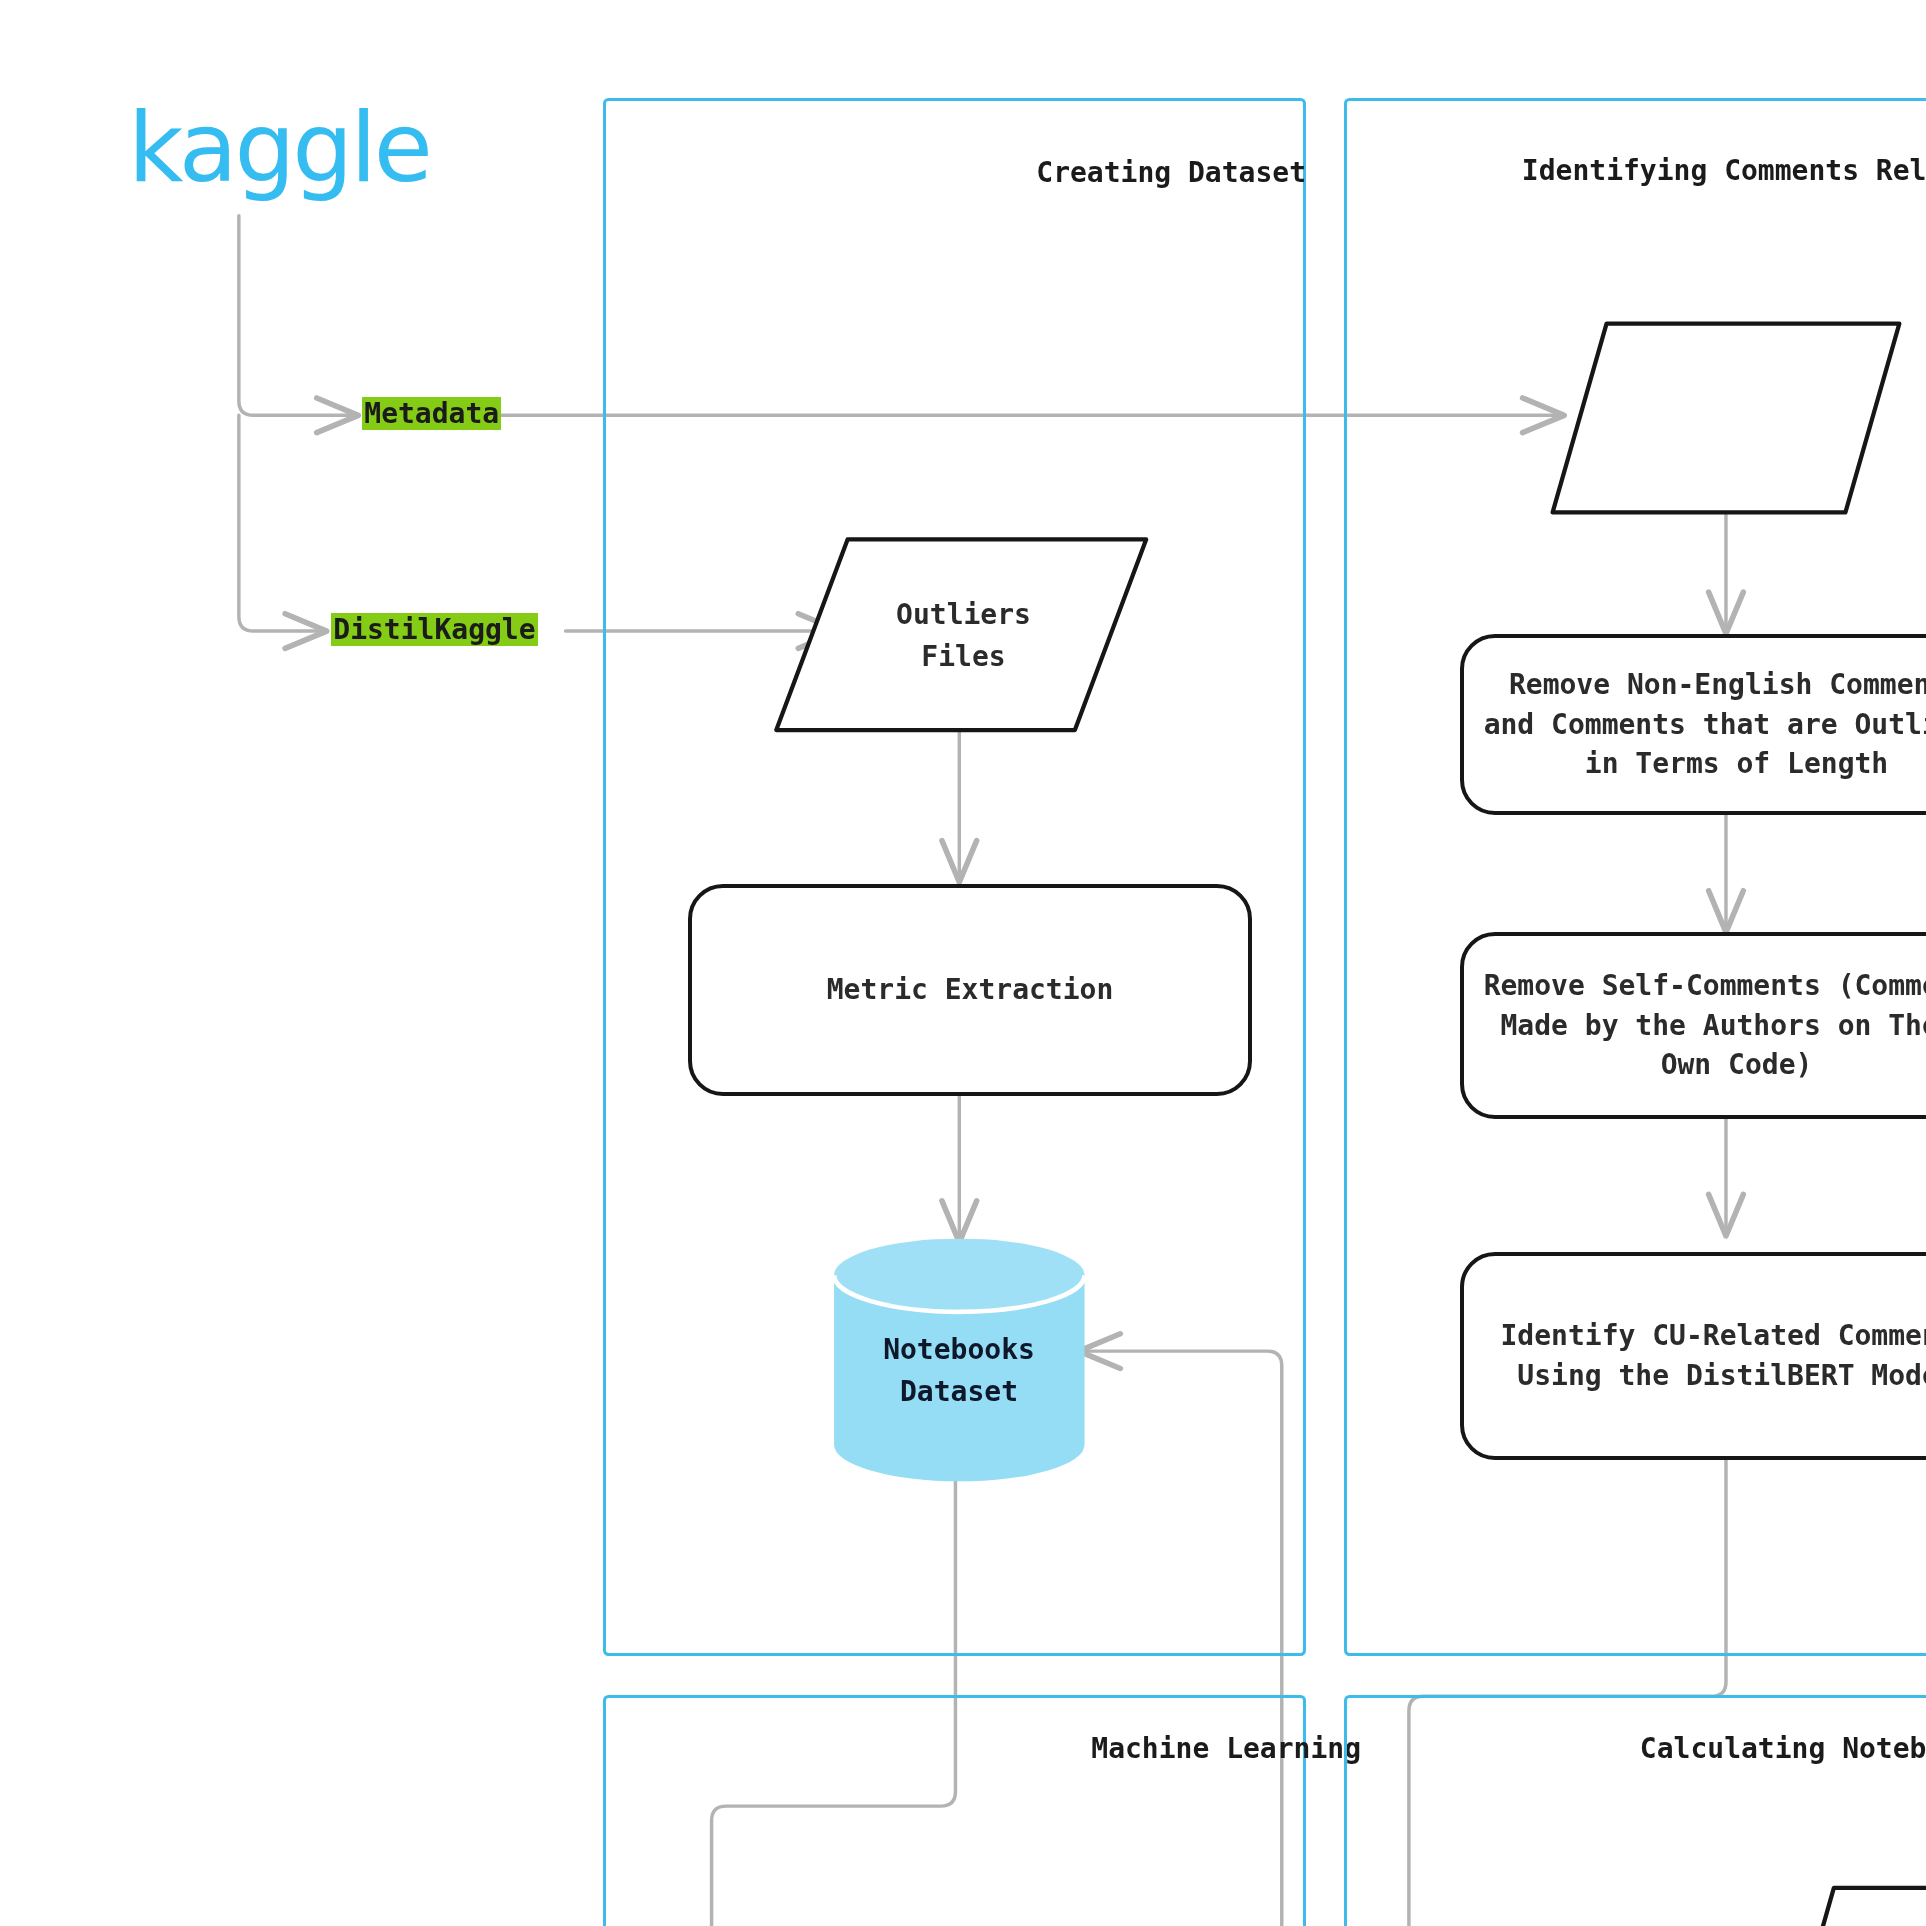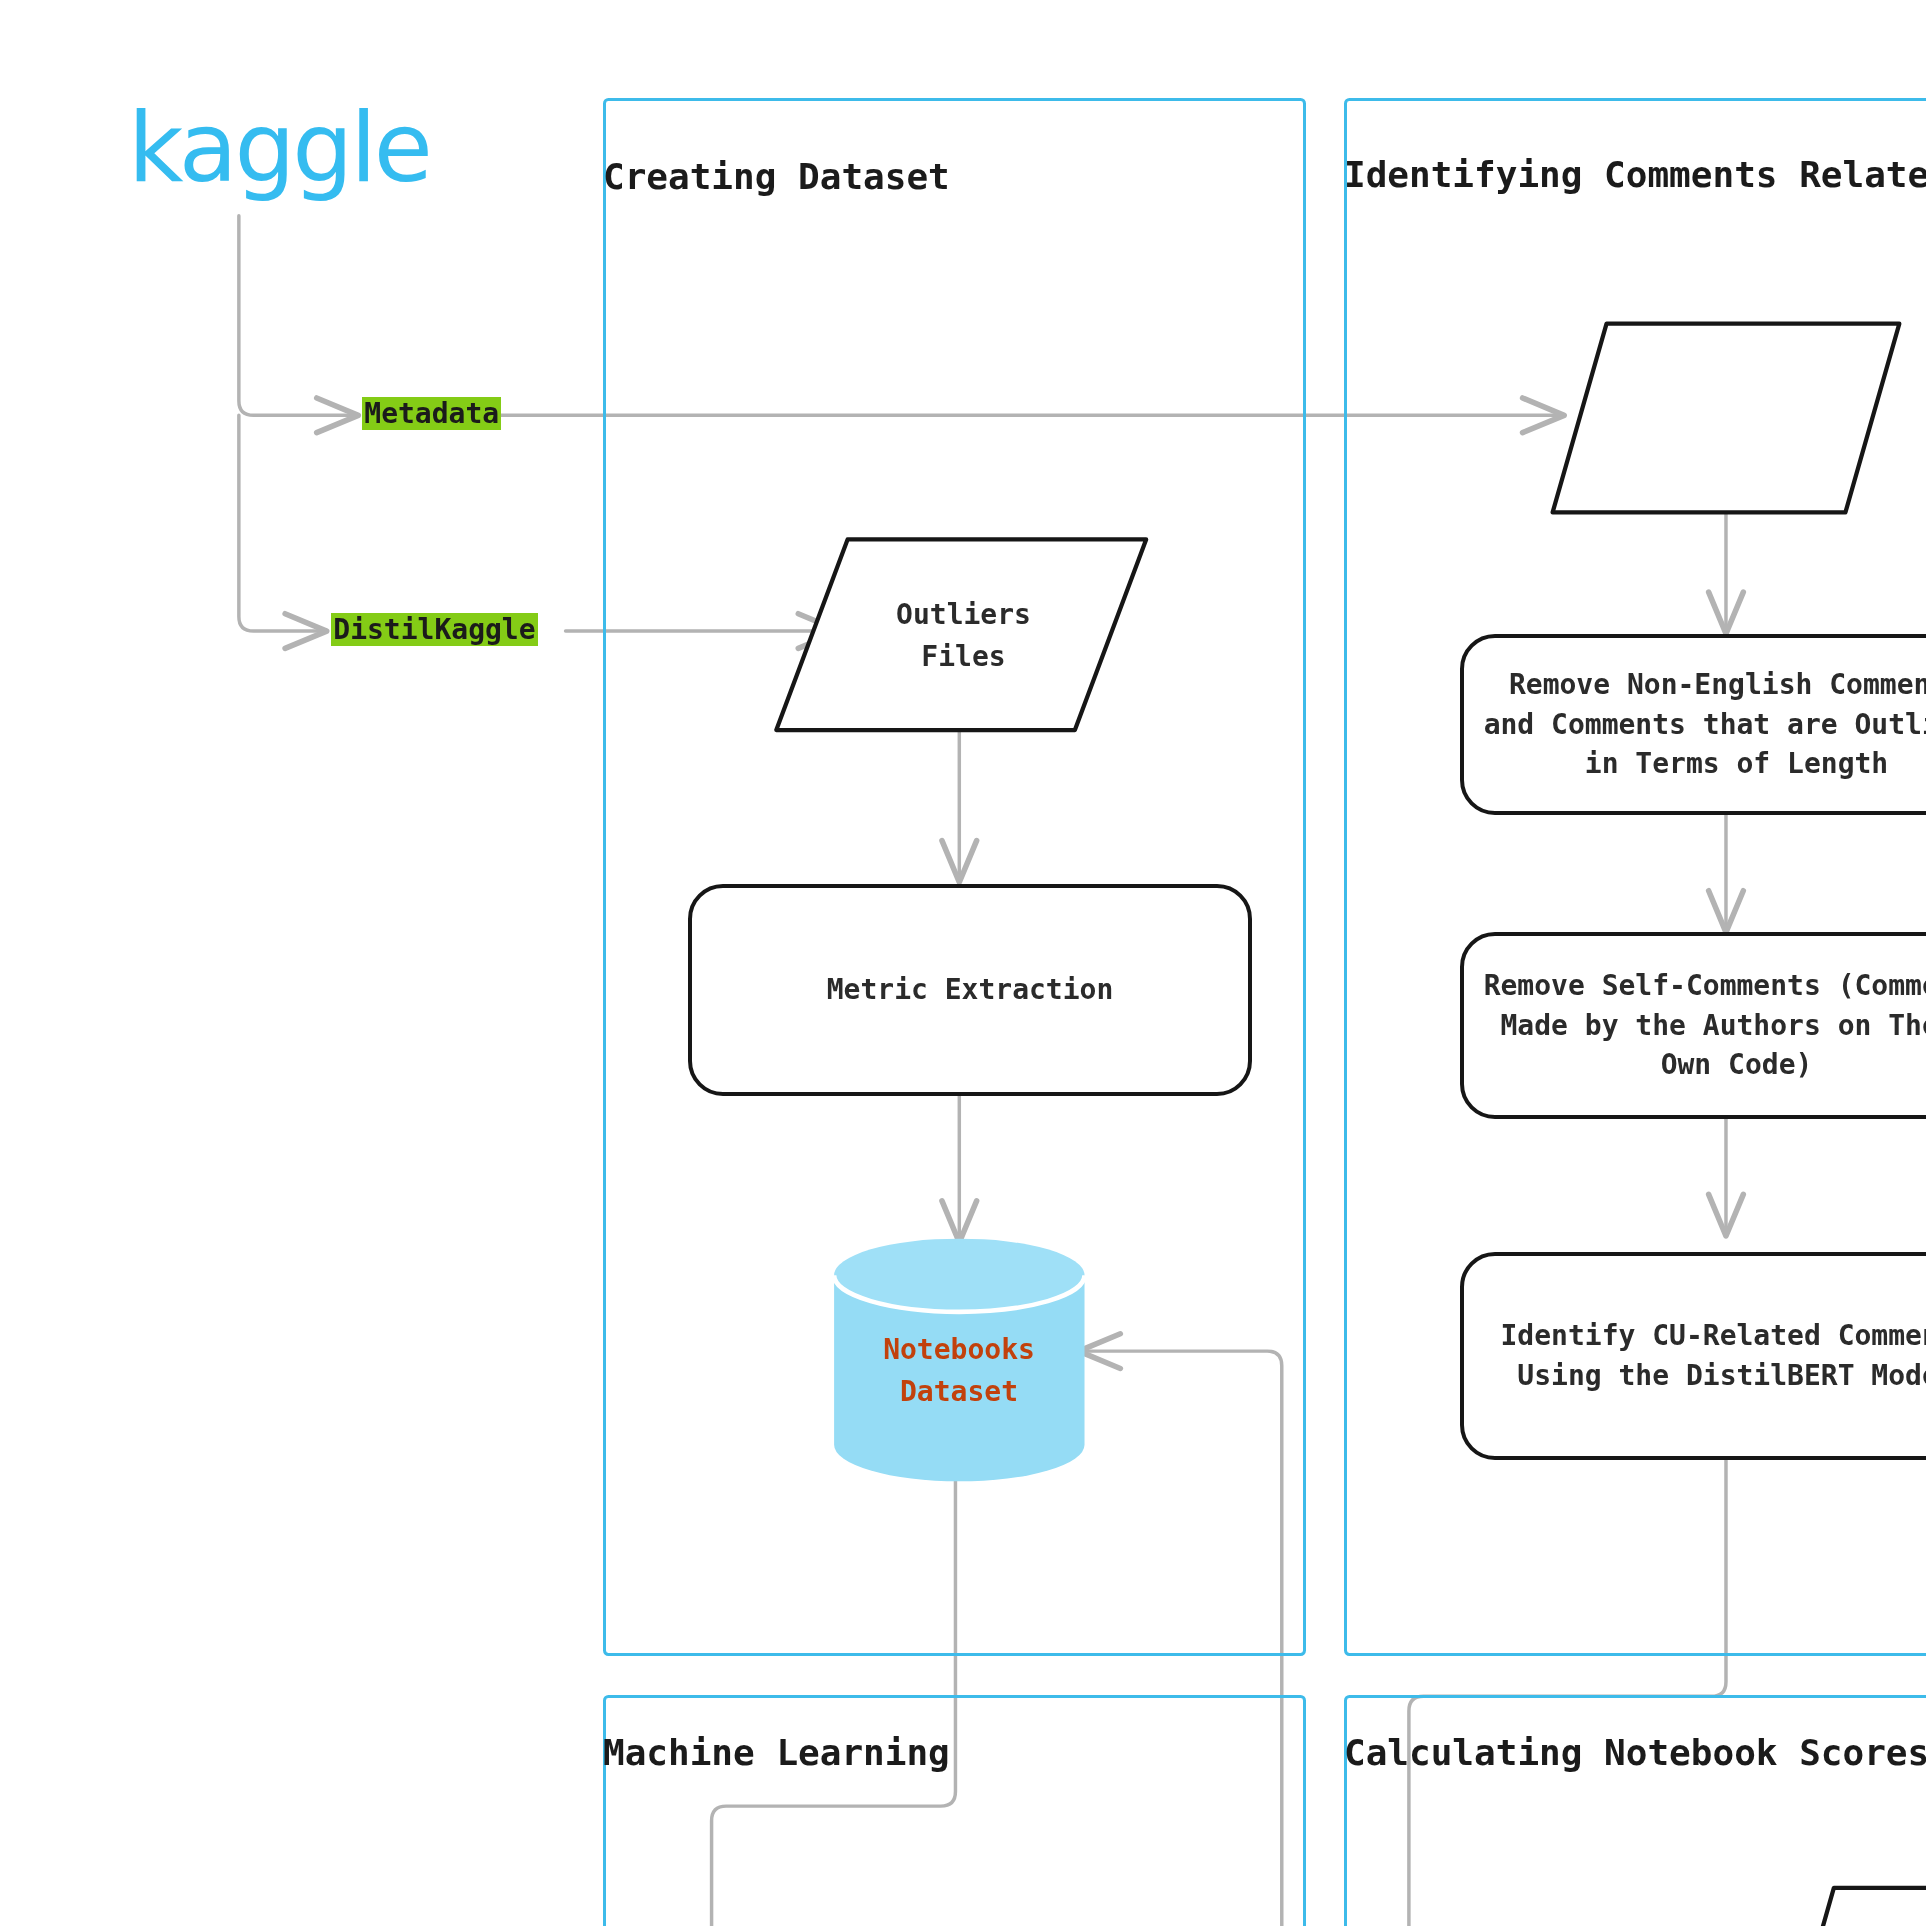--- a/index.html
+++ b/index.html
@@ -27,24 +27,24 @@
   }
   .panel {
     position: absolute;
     border: 3.5px solid #3dbbea;
     border-radius: 5.4px;
     box-sizing: border-box;
     background: transparent;
   }
   .panel-title {
     position: absolute;
-    text-align: left;
-    font-family: "DejaVu Sans Mono", monospace;
-    font-weight: bold;
-    font-size: 36px;
+    text-align: right;
+    font-family: "DejaVu Sans Mono", monospace;
+    font-weight: bold;
+    font-size: 28px;
     color: #1b1b1b;
     letter-spacing: 0px;
     white-space: nowrap;
   }
   .proc-box {
     position: absolute;
     border: 4.2px solid #161616;
     border-radius: 35px;
     box-sizing: border-box;
     background: #ffffff;
@@ -91,21 +91,21 @@
     letter-spacing: -3.1px;
     line-height: 1;
   }
   .db-label {
     position: absolute;
     text-align: center;
     font-family: "DejaVu Sans Mono", monospace;
     font-weight: bold;
     font-size: 28px;
     line-height: 1.5;
-    color: #c2410c;
+    color: #0f172a;
     white-space: nowrap;
   }
 </style>
 </head>
 <body>
 
 <div id="root">
 
   <svg class="layer" viewBox="0 0 5700 7426">
     <defs>

